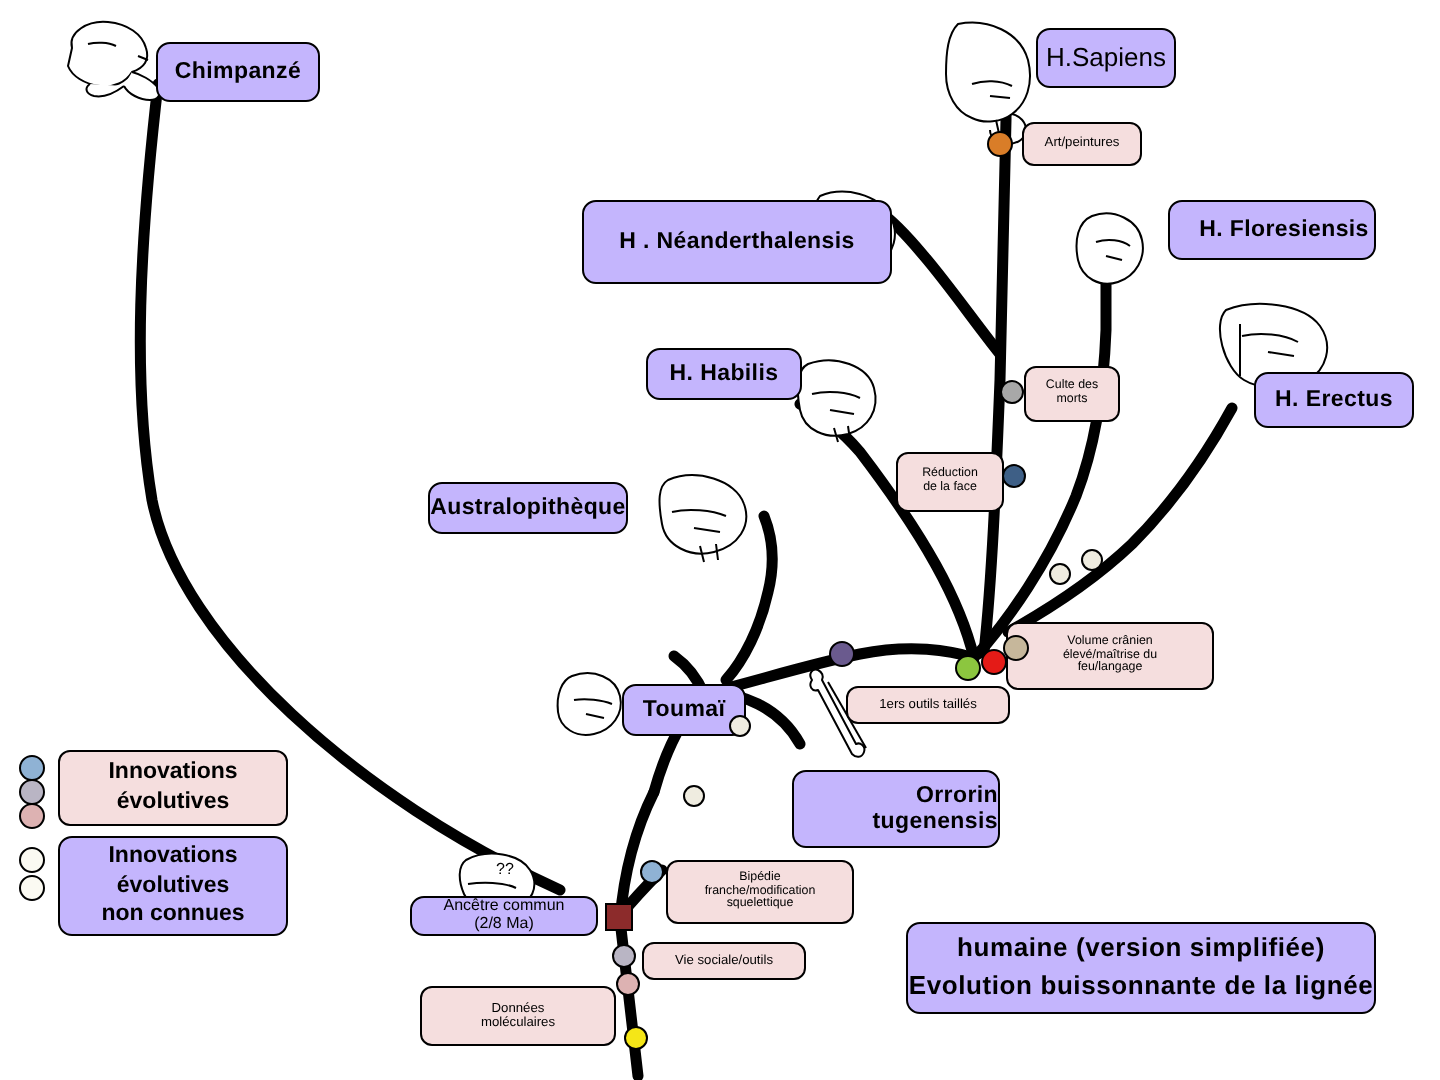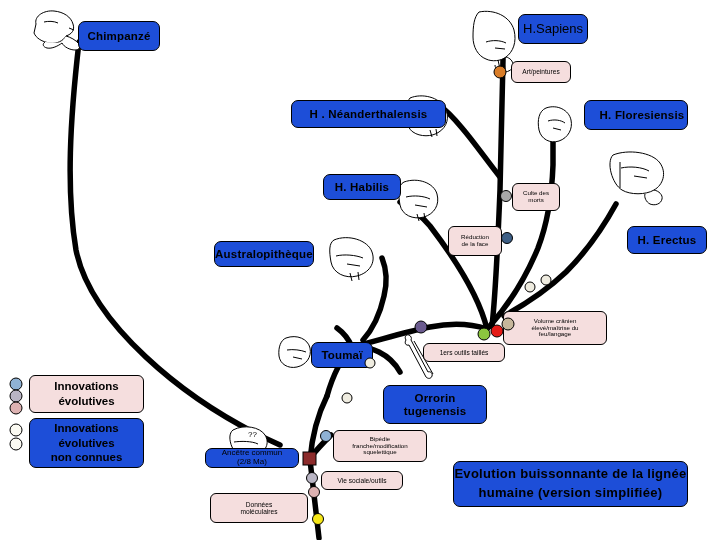--- a/index.html
+++ b/index.html
@@ -6,21 +6,21 @@
   body{width:720px;height:540px;overflow:hidden;
        font-family:"Liberation Sans","DejaVu Sans",sans-serif;}
   #stage{position:relative;width:720px;height:540px;background:#fff;}
   svg.layer{position:absolute;left:0;top:0;width:720px;height:540px;}
   svg#tree{z-index:1;}
   svg#skulls{z-index:2;}
   svg#nodes{z-index:4;}
 
   .box{position:absolute;z-index:3;box-sizing:border-box;
        display:flex;align-items:center;justify-content:center;text-align:center;
-       border:1px solid #000;border-radius:7px;background:#1d4ed8;
+       border:1px solid #000;border-radius:7px;background:#c4b5fd;
        line-height:1.12;}
   .box.pink{background:#f5dede;border-radius:6px;}
   .lbl-big{font-weight:bold;font-size:11.5px;color:#000;letter-spacing:.2px;}
   .lbl-plain{font-size:11.5px;color:#000;}
   .lbl-sm{font-size:6.2px;color:#000;}
   .lbl-sm2{font-size:6.6px;color:#000;}
   .title{font-weight:bold;font-size:13px;letter-spacing:.3px;line-height:1.45;}
   .legend-txt{font-weight:bold;font-size:11.5px;line-height:1.3;}
   .multi{flex-direction:column;}
 </style>
@@ -154,33 +154,33 @@
       <circle cx="312" cy="478" r="5.5" fill="#b9b5c4"></circle>
       <circle cx="314" cy="492" r="5.5" fill="#ddb2b2"></circle>
       <circle cx="318" cy="519" r="5.5" fill="#f5e617"></circle>
     </g>
   </svg>
 
   <div class="box lbl-big" style="left:78px;top:21px;width:82px;height:30px;">Chimpanzé</div>
 
   <div class="box lbl-plain" style="left:518px;top:14px;width:70px;height:30px;font-size:13px;">H.Sapiens</div>
 
-  <div class="box lbl-big" style="left:291px;top:100px;width:155px;height:28px;">H . Néanderthalensis</div>
+  <div class="box lbl-big" style="left:291px;top:100px;width:155px;height:42px;">H . Néanderthalensis</div>
 
   <div class="box lbl-big" style="left:584px;top:100px;width:104px;height:30px;padding-left:12px;">H. Floresiensis</div>
 
-  <div class="box lbl-big" style="left:627px;top:186px;width:80px;height:28px;margin-top:40px;">H. Erectus</div>
+  <div class="box lbl-big" style="left:627px;top:186px;width:80px;height:28px;">H. Erectus</div>
 
   <div class="box lbl-big" style="left:323px;top:174px;width:78px;height:26px;">H. Habilis</div>
 
   <div class="box lbl-big" style="left:214px;top:241px;width:100px;height:26px;">Australopithèque</div>
 
   <div class="box lbl-big" style="left:311px;top:342px;width:62px;height:26px;">Toumaï</div>
 
-  <div class="box lbl-big multi" style="left:383px;top:385px;width:104px;height:39px;">
+  <div class="box lbl-big multi" style="left:396px;top:385px;width:104px;height:39px;align-items:flex-end;">
     <span>Orrorin</span>
     <span>tugenensis</span>
   </div>
 
   <div class="box lbl-plain multi" style="left:205px;top:448px;width:94px;height:20px;font-size:8px;">
     <span>Ancêtre commun</span>
     <span>(2/8  Ma)</span>
   </div>
 
   <div class="box pink lbl-sm2" style="left:511px;top:61px;width:60px;height:22px;">
@@ -237,17 +237,17 @@
     <span>évolutives</span>
   </div>
 
   <div class="box legend-txt multi" style="left:29px;top:418px;width:115px;height:50px;">
     <span>Innovations</span>
     <span>évolutives</span>
     <span>non connues</span>
   </div>
 
   <div class="box title multi" style="left:453px;top:461px;width:235px;height:46px;">
+    <span>humaine  (version  simplifiée)</span>
     <span>Evolution  buissonnante  de  la  lignée</span>
-    <span>humaine  (version  simplifiée)</span>
   </div>
 
 </div>
 
 </body></html>

